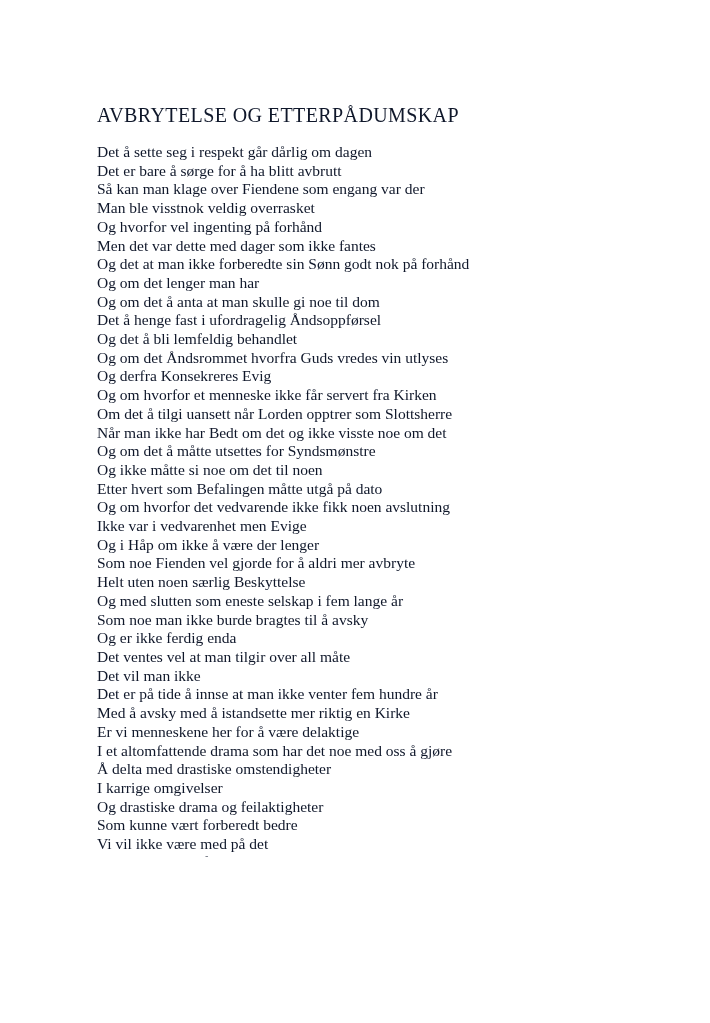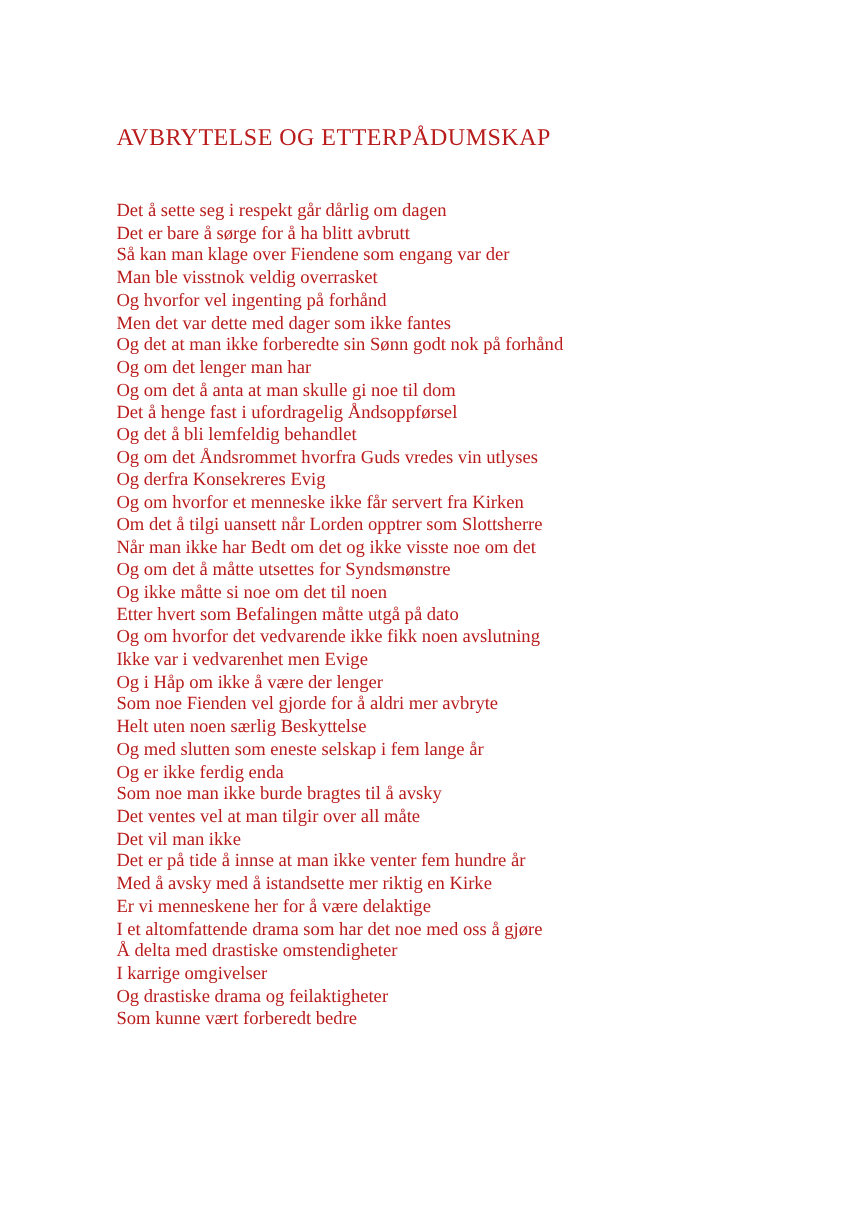--- a/index.html
+++ b/index.html
@@ -7,38 +7,38 @@
     padding: 0;
     background: #ffffff;
   }
   .page {
     position: relative;
     width: 710px;
     height: 857px;
     background: #ffffff;
     overflow: hidden;
     font-family: "Liberation Serif", "DejaVu Serif", serif;
-    color: #b91c1c;
+    color: #0f172a;
   }
   .content {
     position: absolute;
     left: 97px;
     top: 104px;
     right: 40px;
   }
   .title {
     font-size: 20px;
     font-weight: normal;
     letter-spacing: 0.4px;
     margin: 0 0 0 0;
     line-height: 23px;
     white-space: nowrap;
   }
   .poem {
-    margin-top: 40px;
+    margin-top: 16px;
   }
   .poem .line {
     font-size: 15.5px;
     line-height: 18.7px;
     white-space: nowrap;
   }
 </style>
 </head>
 <body>
 
@@ -64,22 +64,22 @@
         <div class="line">Når man ikke har Bedt om det og ikke visste noe om det</div>
         <div class="line">Og om det å måtte utsettes for Syndsmønstre</div>
         <div class="line">Og ikke måtte si noe om det til noen</div>
         <div class="line">Etter hvert som Befalingen måtte utgå på dato</div>
         <div class="line">Og om hvorfor det vedvarende ikke fikk noen avslutning</div>
         <div class="line">Ikke var i vedvarenhet men Evige</div>
         <div class="line">Og i Håp om ikke å være der lenger</div>
         <div class="line">Som noe Fienden vel gjorde for å aldri mer avbryte</div>
         <div class="line">Helt uten noen særlig Beskyttelse</div>
         <div class="line">Og med slutten som eneste selskap i fem lange år</div>
+        <div class="line">Som noe man ikke burde bragtes til å avsky</div>
         <div class="line">Og er ikke ferdig enda</div>
-        <div class="line">Som noe man ikke burde bragtes til å avsky</div>
         <div class="line">Det ventes vel at man tilgir over all måte</div>
         <div class="line">Det vil man ikke</div>
         <div class="line">Det er på tide å innse at man ikke venter fem hundre år</div>
         <div class="line">Med å avsky med å istandsette mer riktig en Kirke</div>
         <div class="line">Er vi menneskene her for å være delaktige</div>
         <div class="line">I et altomfattende drama som har det noe med oss å gjøre</div>
         <div class="line">Å delta med drastiske omstendigheter</div>
         <div class="line">I karrige omgivelser</div>
         <div class="line">Og drastiske drama og feilaktigheter</div>
         <div class="line">Som kunne vært forberedt bedre</div>

